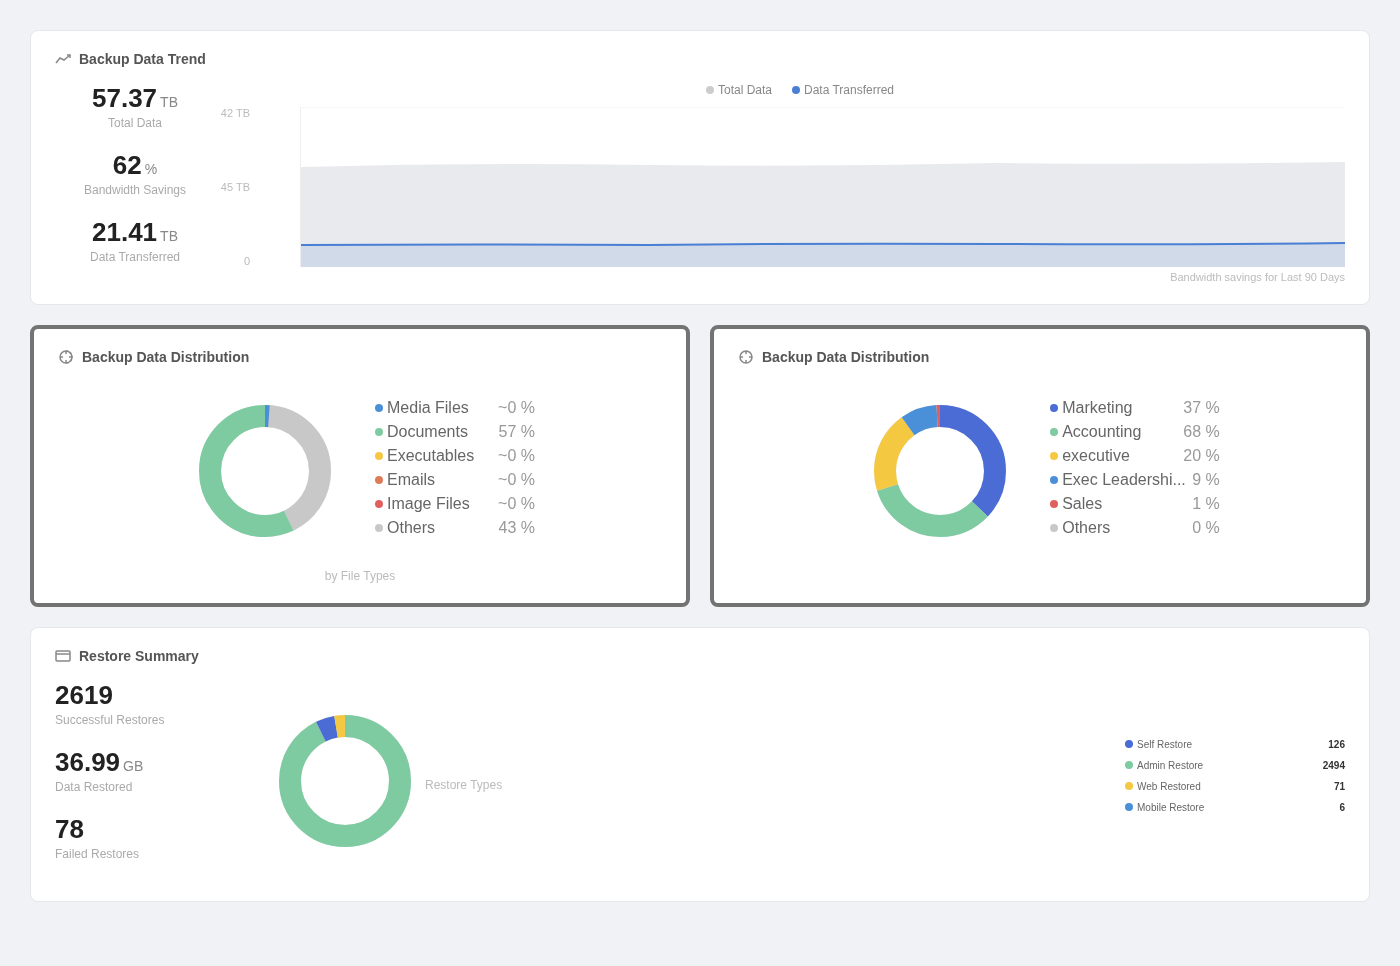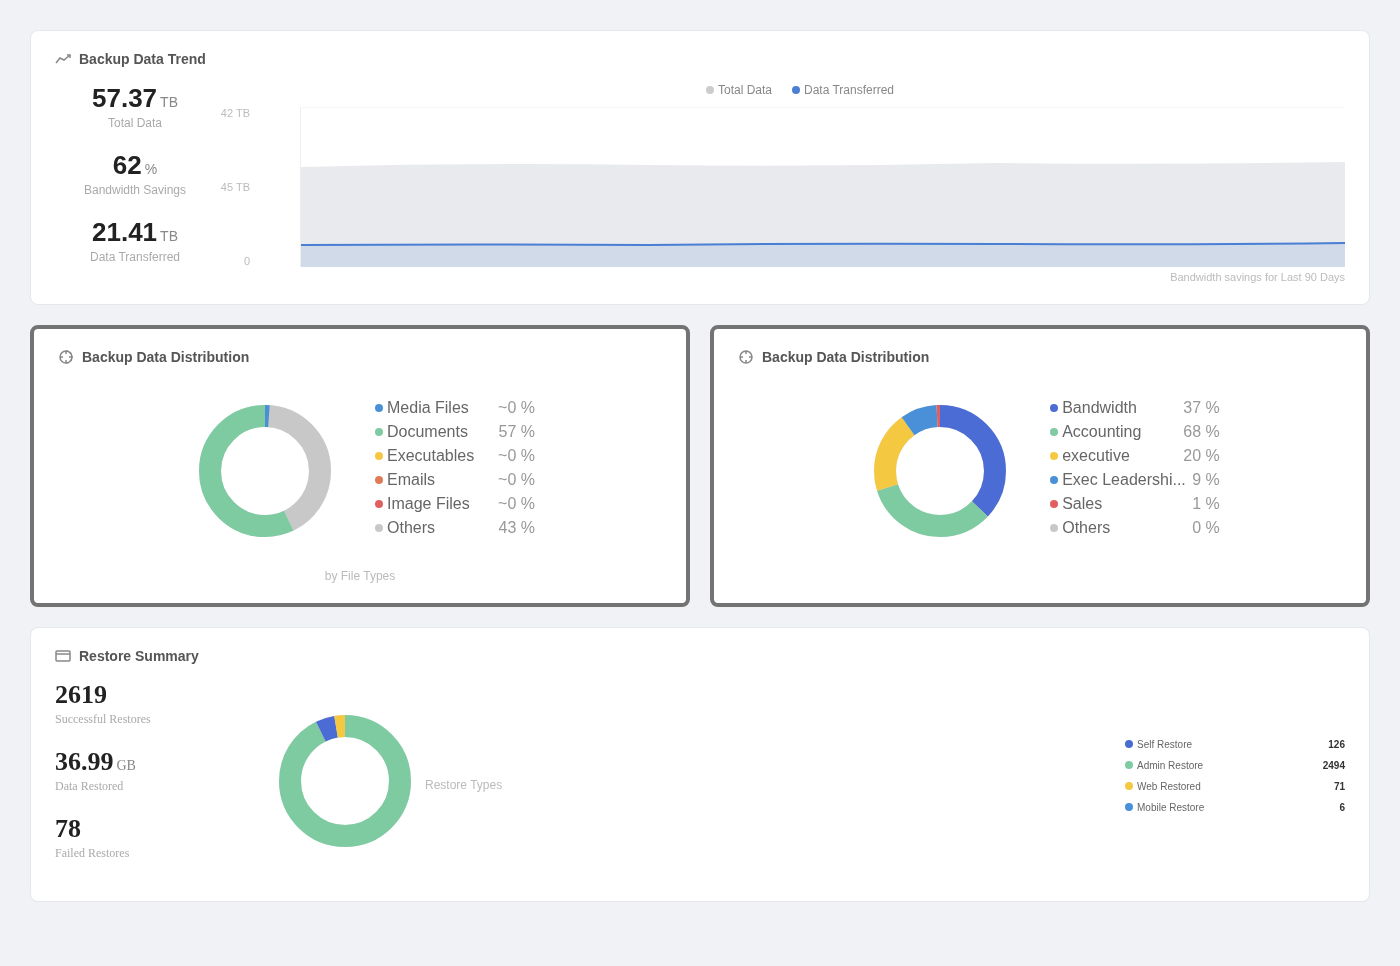--- a/index.html
+++ b/index.html
@@ -163,21 +163,20 @@
     }
 
     
     .restore-body {
       display: flex;
       gap: 30px;
       align-items: center;
     }
     .restore-stats {
       min-width: 180px;
-      font-family: Liberation Serif, serif;
     }
     .restore-chart-center {
       flex: 1;
       display: flex;
       flex-direction: row;
       align-items: center;
     }
     .restore-legend {
       min-width: 220px;
     }
@@ -345,21 +344,21 @@
           <circle cx="80" cy="80" r="55" fill="none" stroke="#f5c842" stroke-width="22" stroke-dasharray="69 277" stroke-dashoffset="-242" transform="rotate(-90 80 80)"></circle>
 
           <circle cx="80" cy="80" r="55" fill="none" stroke="#4a90d9" stroke-width="22" stroke-dasharray="31 315" stroke-dashoffset="-311" transform="rotate(-90 80 80)"></circle>
 
           <circle cx="80" cy="80" r="55" fill="none" stroke="#e06060" stroke-width="22" stroke-dasharray="4 342" stroke-dashoffset="-342" transform="rotate(-90 80 80)"></circle>
         </svg>
       </div>
       <ul class="legend-list">
         <li>
           <span class="legend-dot" style="background:#4a6cd4"></span>
-          <span class="leg-name">Bandwidth</span>
+          <span class="leg-name">Marketing</span>
           <span class="leg-pct">37 %</span>
         </li>
         <li>
           <span class="legend-dot" style="background:#7ecba1"></span>
           <span class="leg-name">Accounting</span>
           <span class="leg-pct">68 %</span>
         </li>
         <li>
           <span class="legend-dot" style="background:#f5c842"></span>
           <span class="leg-name">executive</span>

